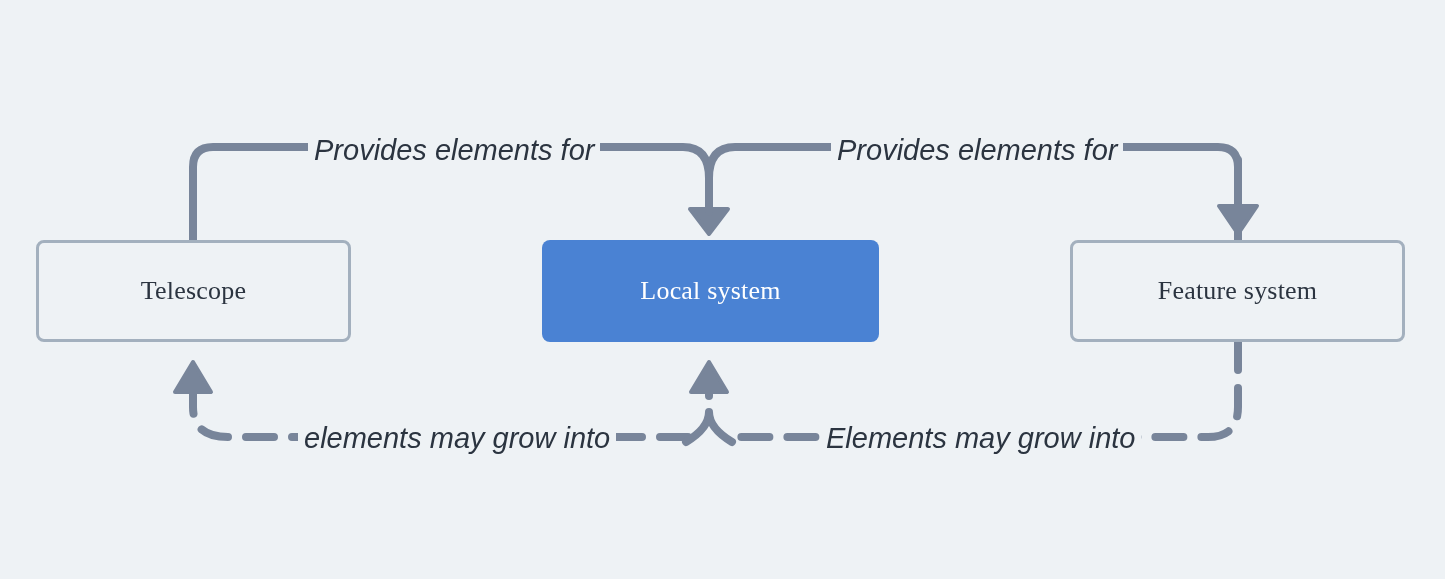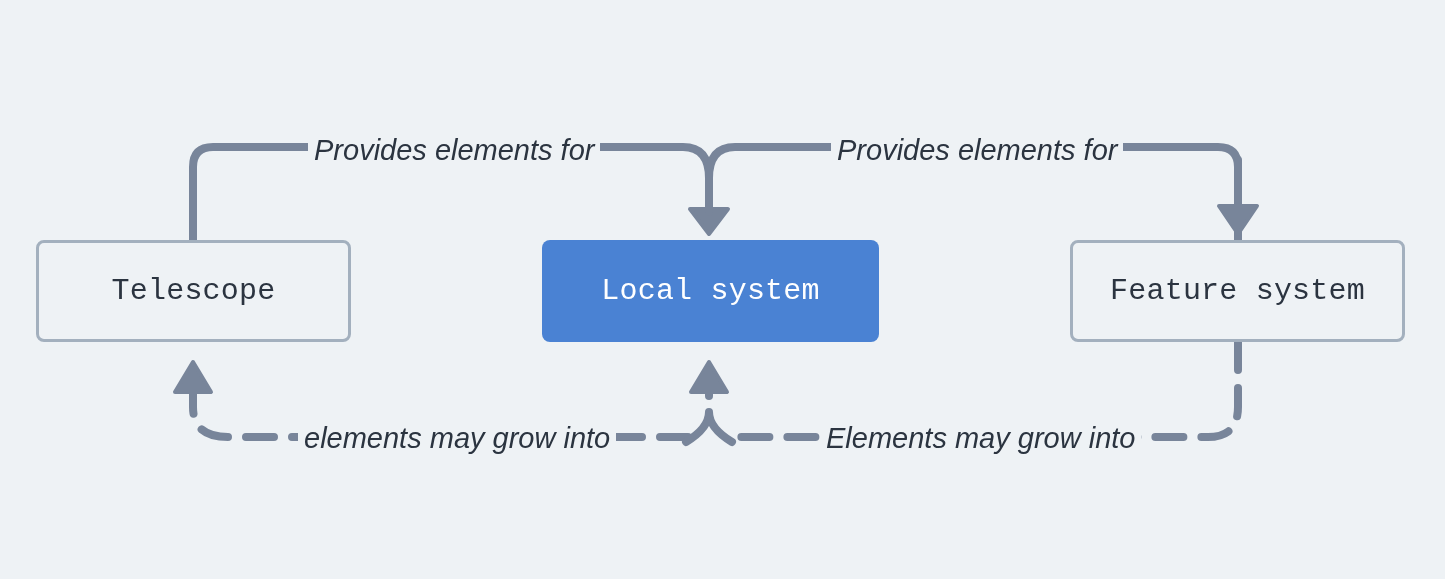--- a/index.html
+++ b/index.html
@@ -36,22 +36,22 @@
   }
   .node-box.outline {
     background: #eef2f5;
     border: 3px solid #a3b0be;
   }
   .node-box.filled {
     background: #4a82d3;
     border: none;
   }
   .node-label {
-    font-family: Liberation Mono, monospace;
-    font-size: 30px;
+    font-family: Liberation Serif, serif;
+    font-size: 26px;
     font-weight: 400;
     letter-spacing: 0.2px;
     line-height: 1;
     white-space: nowrap;
   }
   .node-box.outline .node-label {
     color: #2b3440;
   }
   .node-box.filled .node-label {
     color: #ffffff;

